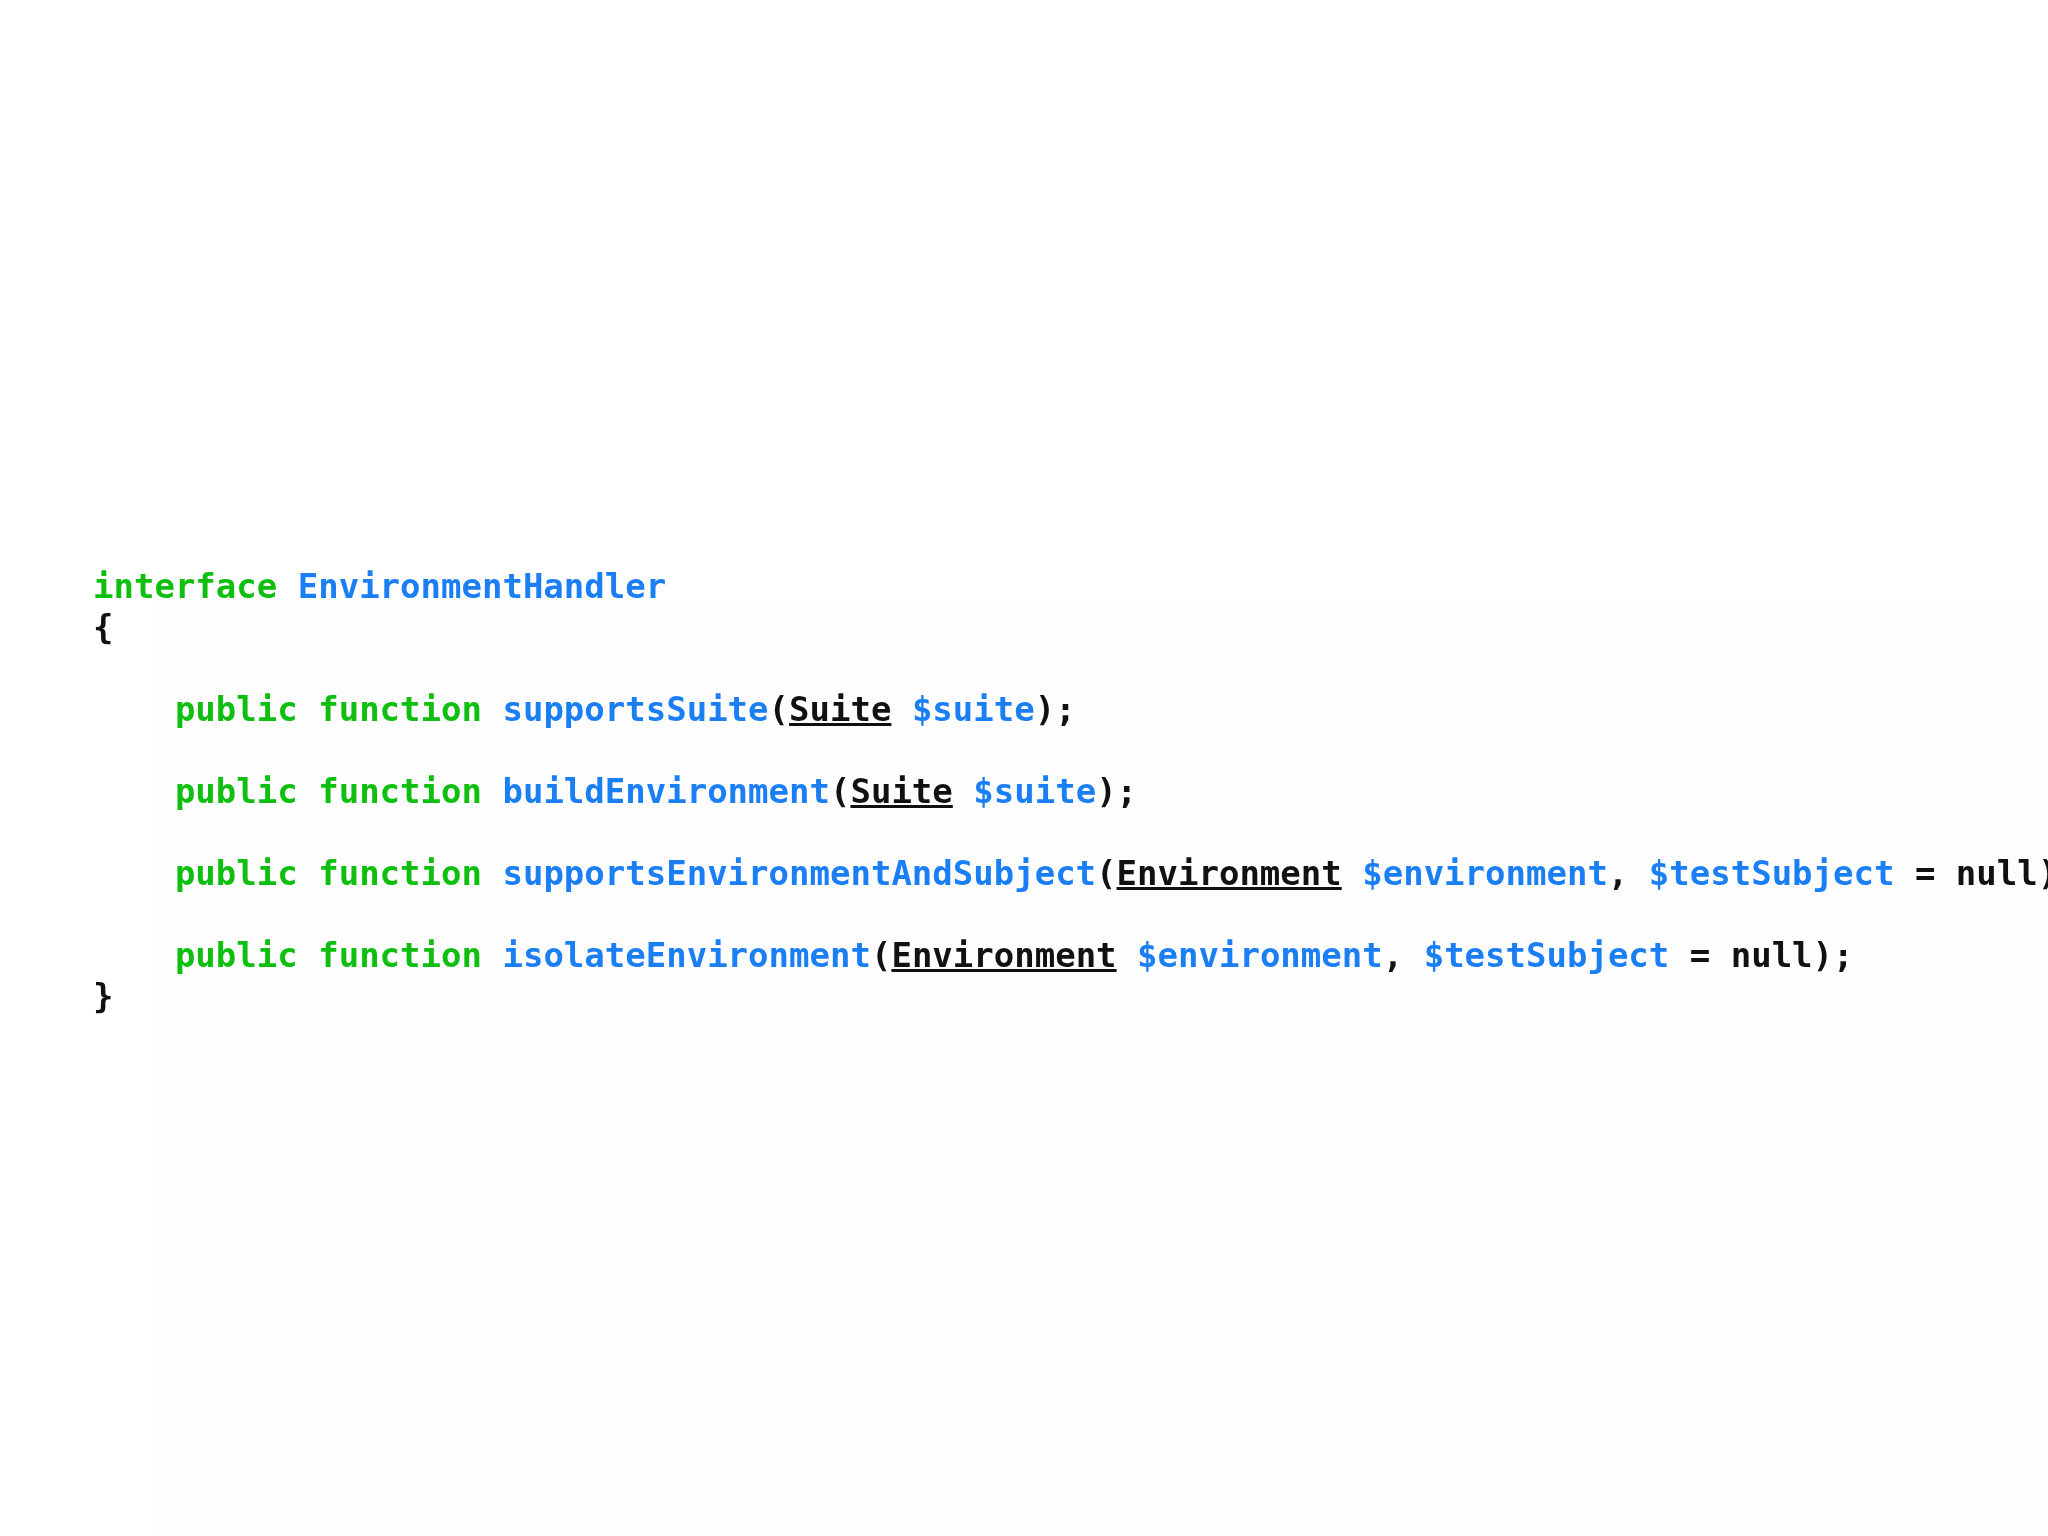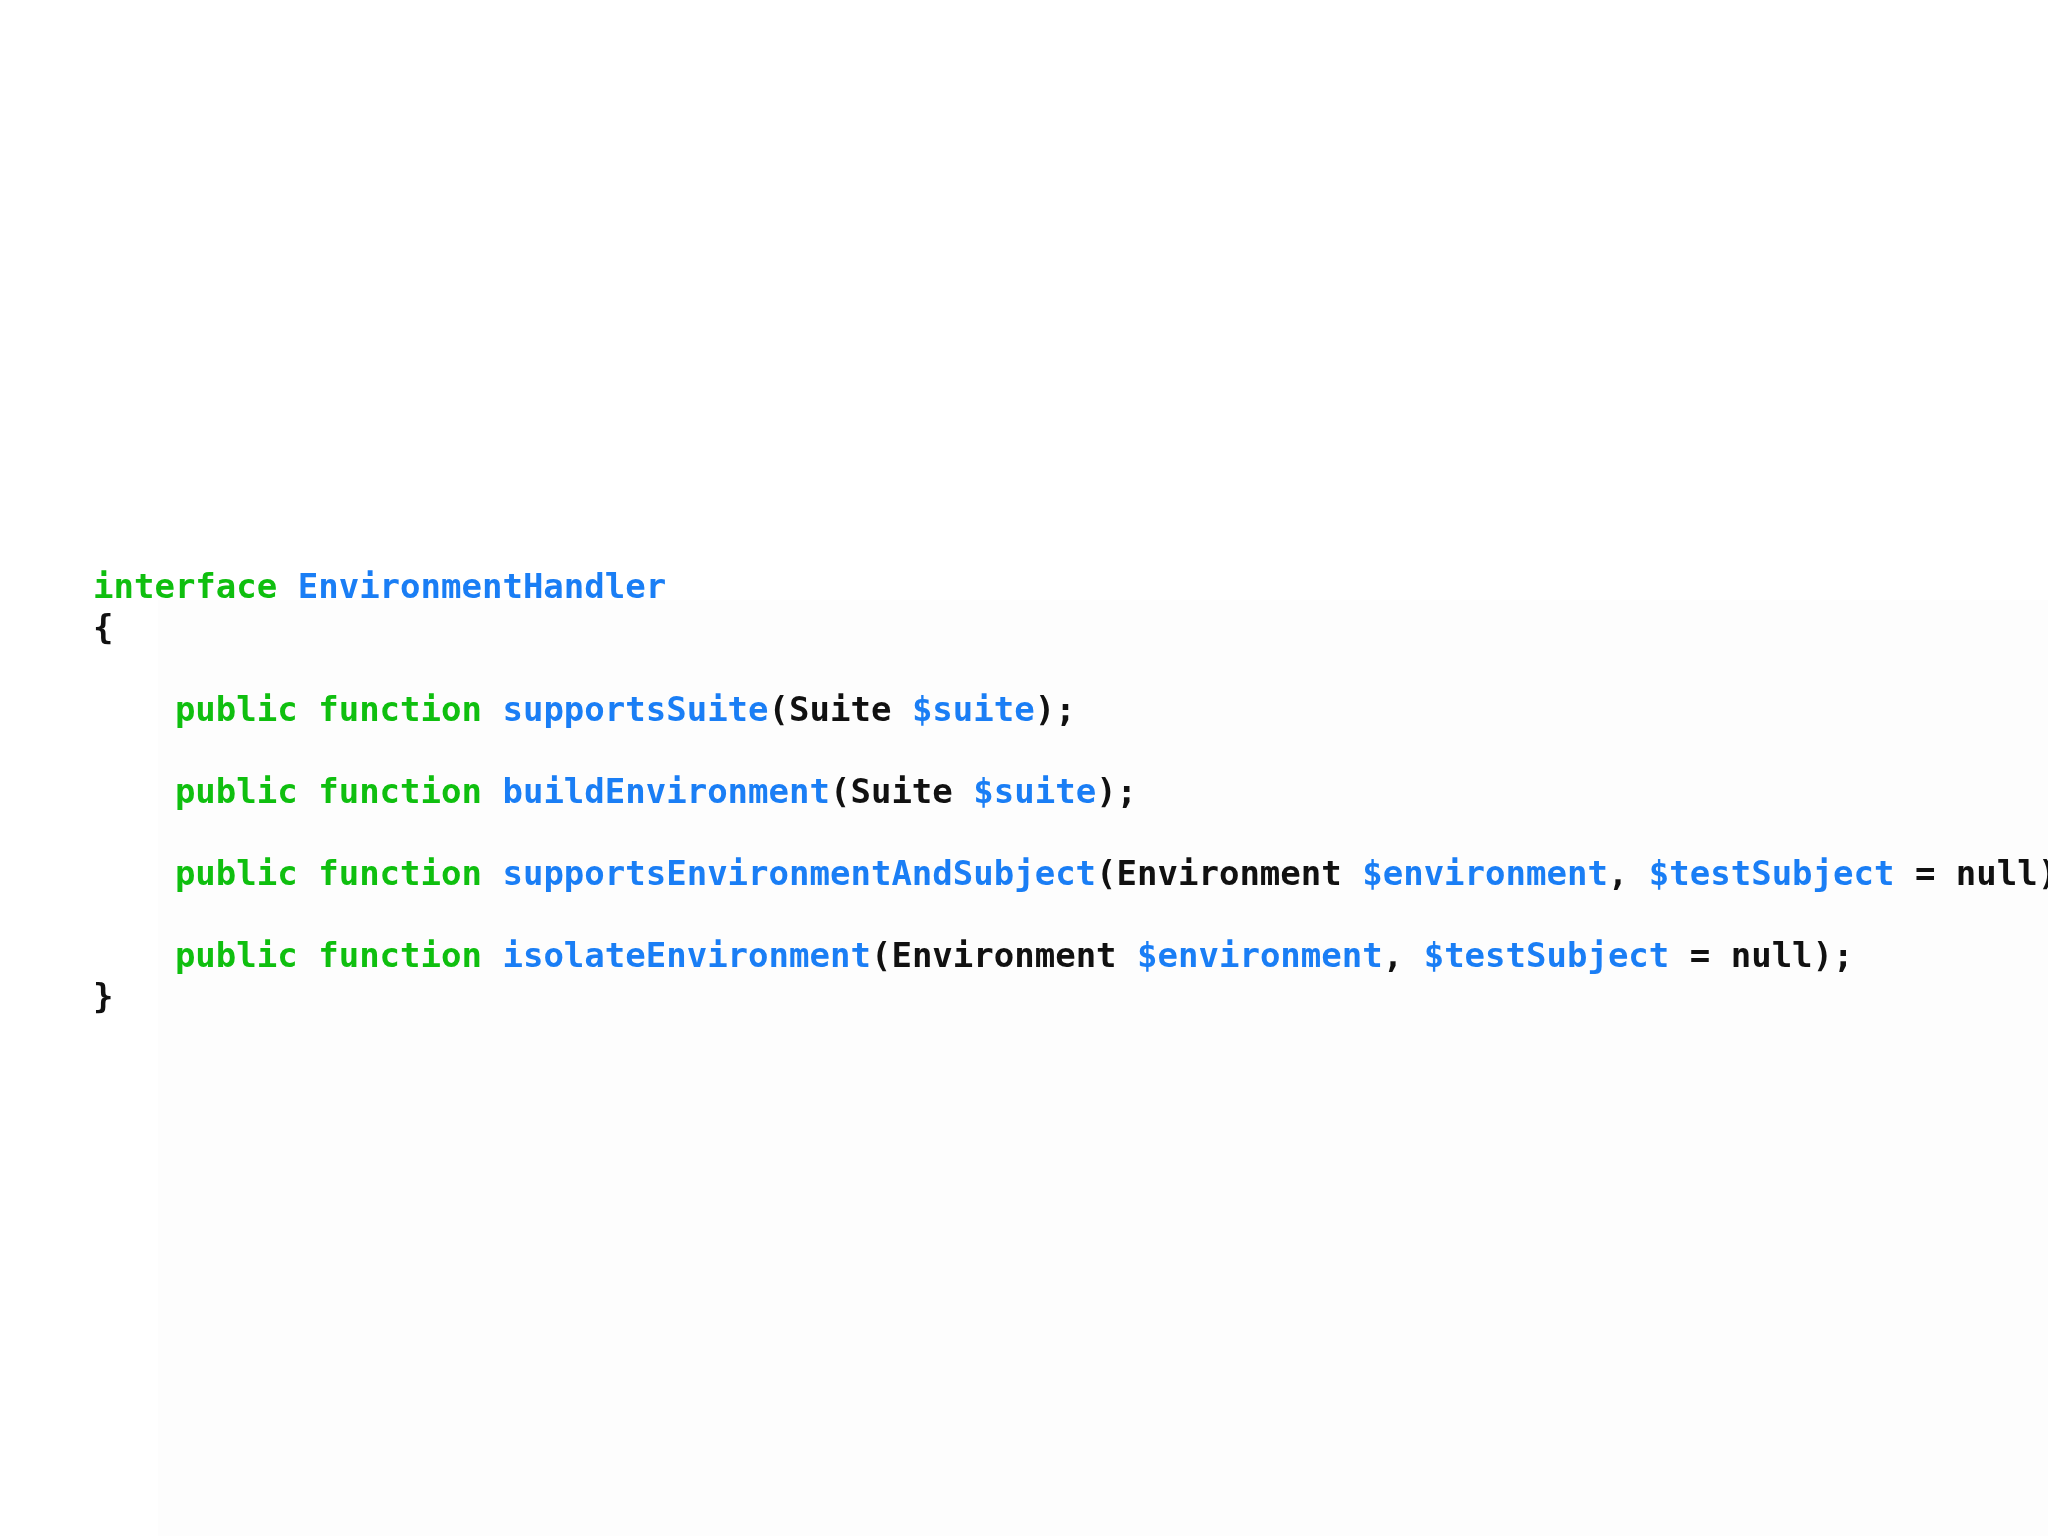--- a/index.html
+++ b/index.html
@@ -47,21 +47,21 @@
     height: 41px;
     white-space: pre;
   }
   .ln.blank {
     height: 41px;
   }
   .kw   { color: #0fbf0f; }
   .name { color: #1a7ef5; }
   .var  { color: #1a7ef5; text-align: right; }
   .punc { color: #111111; }
-  .type { color: #111111; }
+  .type { color: #111111; text-decoration: underline; }
 </style>
 </head>
 <body>
 
 <div id="slide" style="background: rgb(255, 255, 255);">
 
   <div id="code-backdrop" style="background: rgb(253, 253, 253);"></div>
 
   <pre id="code-block"><span class="ln"><span class="kw" style="color: rgb(15, 191, 15);">interface</span><span> </span><span class="name" style="color: rgb(26, 126, 245);">EnvironmentHandler</span></span><span class="ln"><span class="punc" style="color: rgb(17, 17, 17);">{</span></span><span class="ln blank"> </span><span class="ln"><span>    </span><span class="kw" style="color: rgb(15, 191, 15);">public</span><span> </span><span class="kw" style="color: rgb(15, 191, 15);">function</span><span> </span><span class="name" style="color: rgb(26, 126, 245);">supportsSuite</span><span class="punc" style="color: rgb(17, 17, 17);">(</span><span class="type" style="color: rgb(17, 17, 17);">Suite</span><span> </span><span class="var" style="color: rgb(26, 126, 245);">$suite</span><span class="punc" style="color: rgb(17, 17, 17);">);</span></span><span class="ln blank"> </span><span class="ln"><span>    </span><span class="kw" style="color: rgb(15, 191, 15);">public</span><span> </span><span class="kw" style="color: rgb(15, 191, 15);">function</span><span> </span><span class="name" style="color: rgb(26, 126, 245);">buildEnvironment</span><span class="punc" style="color: rgb(17, 17, 17);">(</span><span class="type" style="color: rgb(17, 17, 17);">Suite</span><span> </span><span class="var" style="color: rgb(26, 126, 245);">$suite</span><span class="punc" style="color: rgb(17, 17, 17);">);</span></span><span class="ln blank"> </span><span class="ln"><span>    </span><span class="kw" style="color: rgb(15, 191, 15);">public</span><span> </span><span class="kw" style="color: rgb(15, 191, 15);">function</span><span> </span><span class="name" style="color: rgb(26, 126, 245);">supportsEnvironmentAndSubject</span><span class="punc" style="color: rgb(17, 17, 17);">(</span><span class="type" style="color: rgb(17, 17, 17);">Environment</span><span> </span><span class="var" style="color: rgb(26, 126, 245);">$environment</span><span class="punc" style="color: rgb(17, 17, 17);">, </span><span class="var" style="color: rgb(26, 126, 245);">$testSubject</span><span class="punc" style="color: rgb(17, 17, 17);"> = null);</span></span><span class="ln blank"> </span><span class="ln"><span>    </span><span class="kw" style="color: rgb(15, 191, 15);">public</span><span> </span><span class="kw" style="color: rgb(15, 191, 15);">function</span><span> </span><span class="name" style="color: rgb(26, 126, 245);">isolateEnvironment</span><span class="punc" style="color: rgb(17, 17, 17);">(</span><span class="type" style="color: rgb(17, 17, 17);">Environment</span><span> </span><span class="var" style="color: rgb(26, 126, 245);">$environment</span><span class="punc" style="color: rgb(17, 17, 17);">, </span><span class="var" style="color: rgb(26, 126, 245);">$testSubject</span><span class="punc" style="color: rgb(17, 17, 17);"> = null);</span></span><span class="ln"><span class="punc" style="color: rgb(17, 17, 17);">}</span></span></pre>
 

